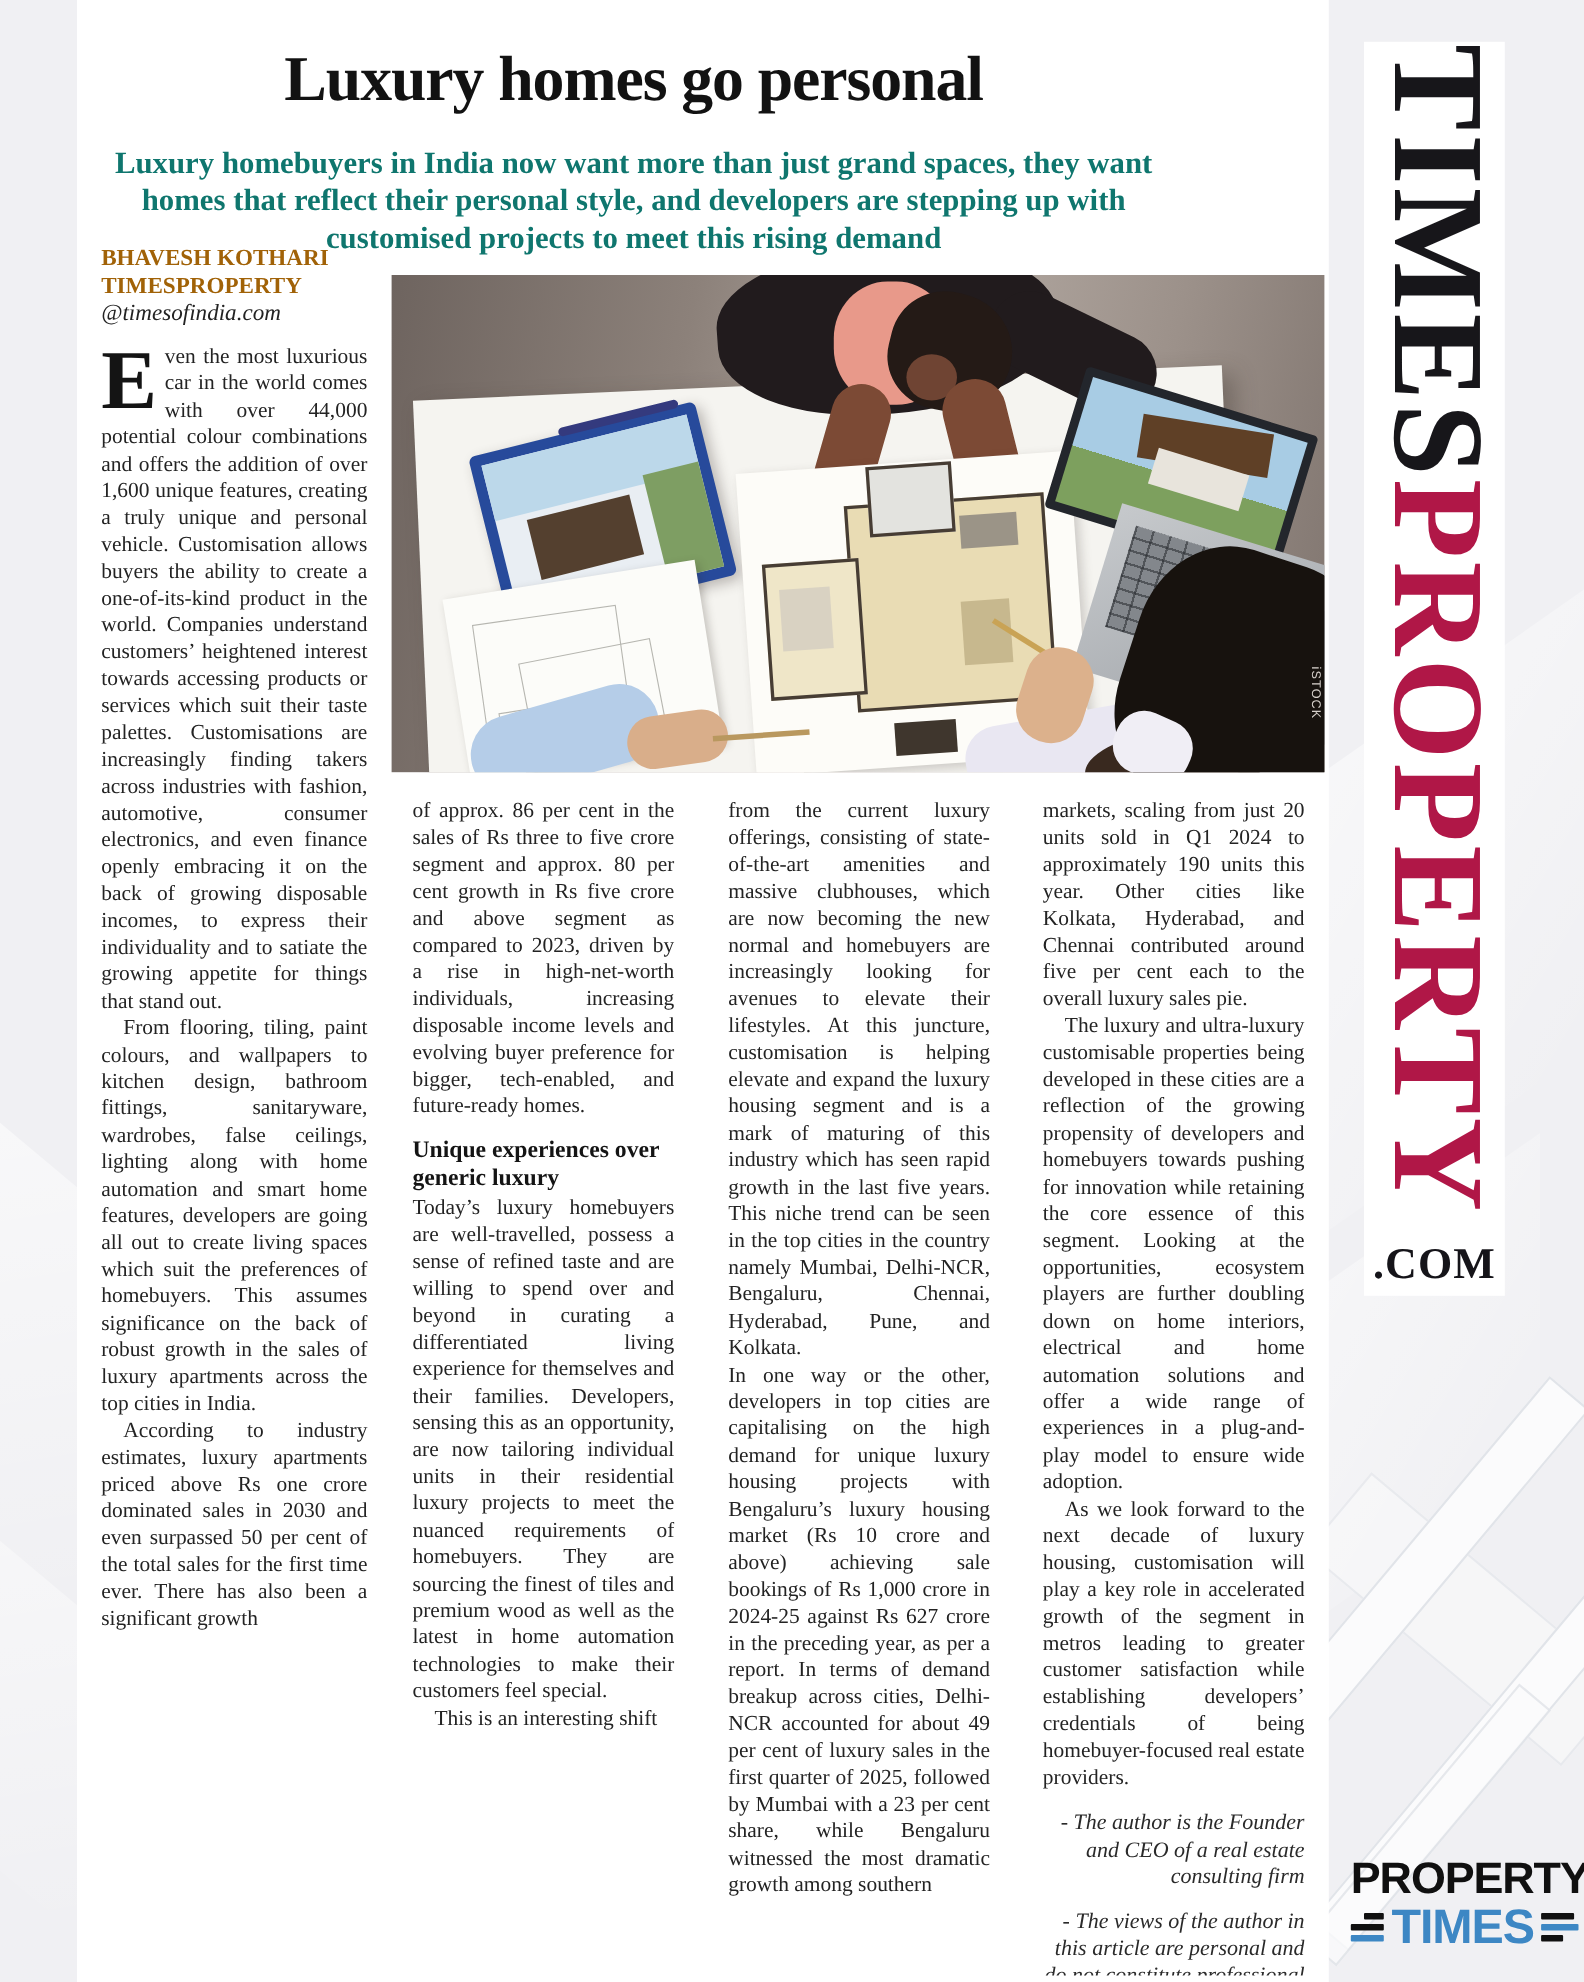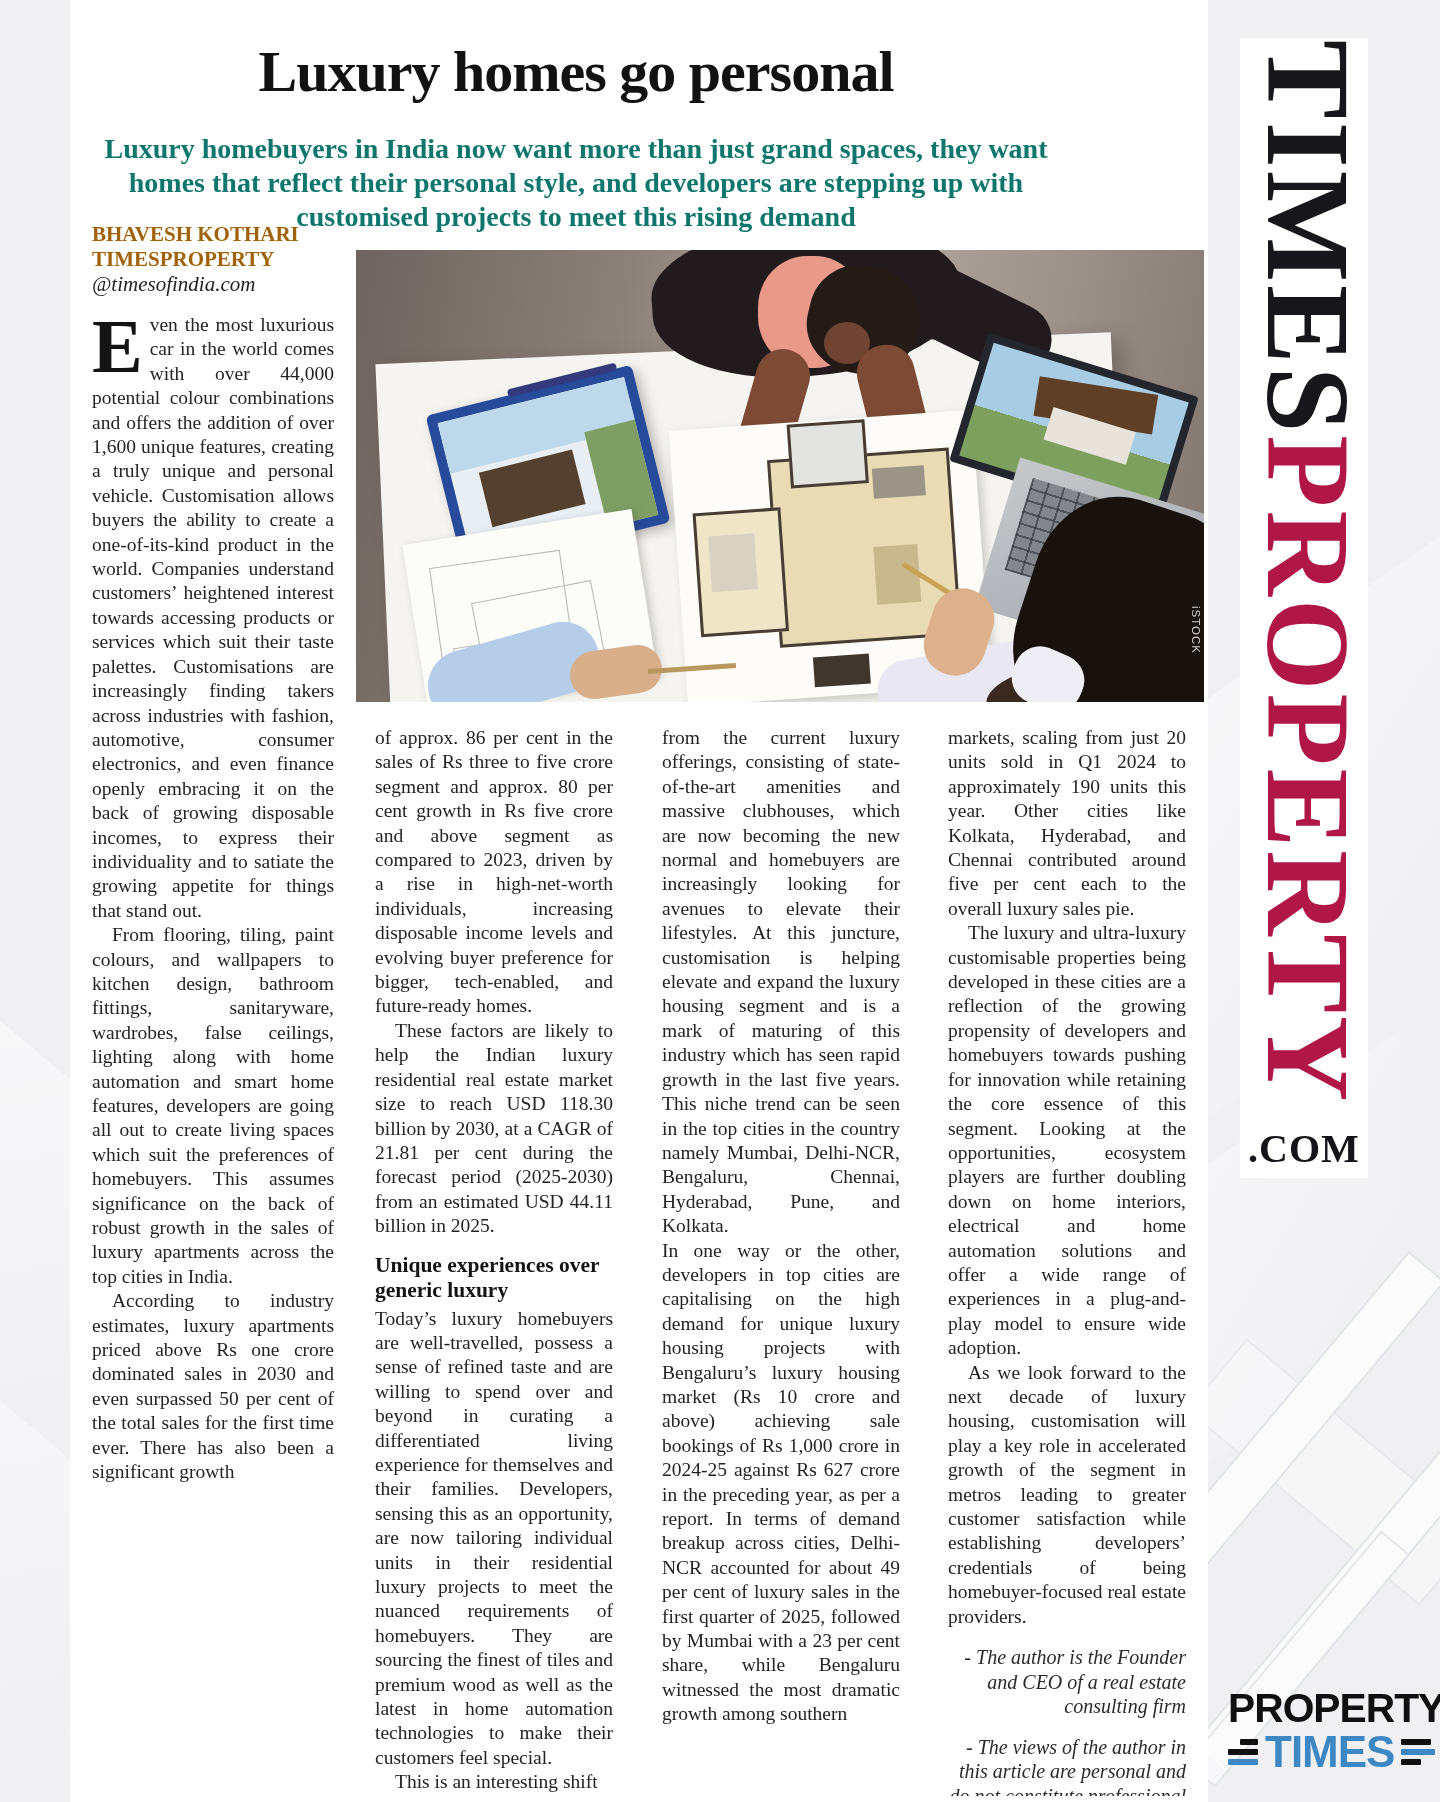--- a/index.html
+++ b/index.html
@@ -198,21 +198,20 @@
     <div class="ph ph-pencil2"></div>
     <div class="ph ph-hand-bc"></div>
     <div class="ph ph-hair2"></div>
     <div class="ph ph-sleeve-br"></div>
     <div class="ph ph-cuff-br"></div>
     <div class="ph ph-credit">iSTOCK</div>
   </div>
 
   <div class="fcol fcol-a">
     <p class="noindent">of approx. 86 per cent in the sales of Rs three to five crore segment and approx. 80 per cent growth in Rs five crore and above segment as compared to 2023, driven by a rise in high-net-worth individuals, increasing disposable income levels and evolving buyer preference for bigger, tech-enabled, and future-ready homes.</p>
-    <p>These factors are likely to help the Indian luxury residential real estate market size to reach USD 118.30 billion by 2030, at a CAGR of 21.81 per cent during the forecast period (2025-2030) from an estimated USD 44.11 billion in 2025.</p>
     <div class="sec-subhead">Unique experiences over generic luxury</div>
     <p class="noindent">Today’s luxury homebuyers are well-travelled, possess a sense of refined taste and are willing to spend over and beyond in curating a differentiated living experience for themselves and their families. Developers, sensing this as an opportunity, are now tailoring individual units in their residential luxury projects to meet the nuanced requirements of homebuyers. They are sourcing the finest of tiles and premium wood as well as the latest in home automation technologies to make their customers feel special.</p>
     <p>This is an interesting shift</p>
   </div>
 
   <div class="fcol fcol-b">
     <p class="noindent">from the current luxury offerings, consisting of state-of-the-art amenities and massive clubhouses, which are now becoming the new normal and homebuyers are increasingly looking for avenues to elevate their lifestyles. At this juncture, customisation is helping elevate and expand the luxury housing segment and is a mark of maturing of this industry which has seen rapid growth in the last five years. This niche trend can be seen in the top cities in the country namely Mumbai, Delhi-NCR, Bengaluru, Chennai, Hyderabad, Pune, and Kolkata.</p>
     <p class="noindent">In one way or the other, developers in top cities are capitalising on the high demand for unique luxury housing projects with Bengaluru’s luxury housing market (Rs 10 crore and above) achieving sale bookings of Rs 1,000 crore in 2024-25 against Rs 627 crore in the preceding year, as per a report. In terms of demand breakup across cities, Delhi-NCR accounted for about 49 per cent of luxury sales in the first quarter of 2025, followed by Mumbai with a 23 per cent share, while Bengaluru witnessed the most dramatic growth among southern</p>
   </div>
 

